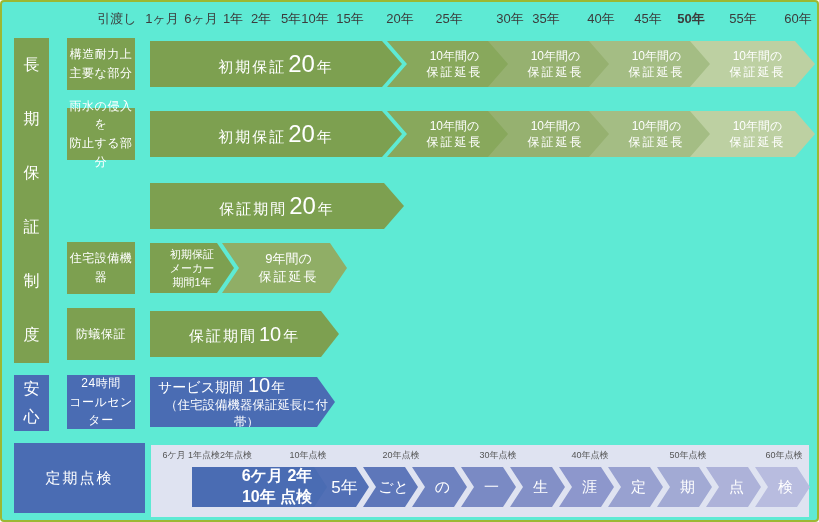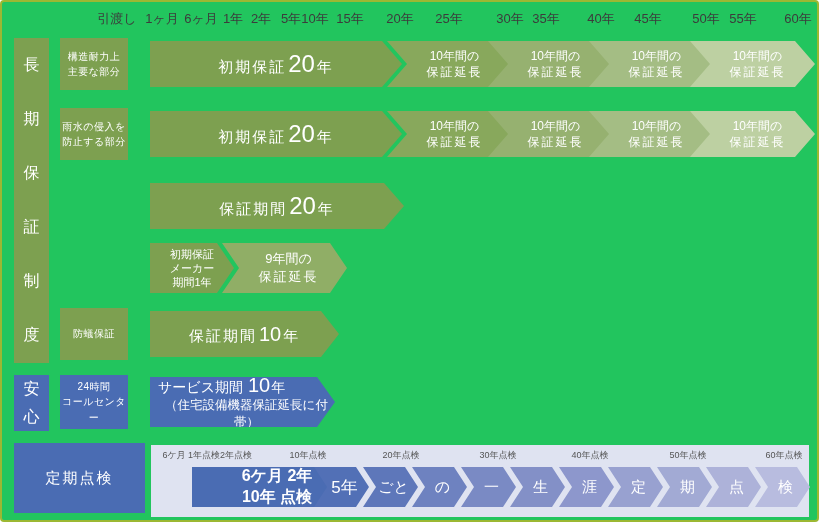--- a/index.html
+++ b/index.html
@@ -6,34 +6,34 @@
     --green:#7da050;
     --blue:#4a6cb3;
     --panel:#dfe3f1;
     --border:#9cb832;
     --ink:#3c3c3c;
   }
   html,body{margin:0;padding:0;background:#fff;}
   body{font-family:"Liberation Sans","DejaVu Sans",sans-serif;}
   .canvas{
     position:relative;width:819px;height:522px;box-sizing:border-box;
-    border:2px solid var(--border);border-radius:4px;background:#22c55e;overflow:hidden;
+    border:2px solid var(--border);border-radius:4px;background:#5eead4;overflow:hidden;
   }
   
   .timeline{position:absolute;left:0;top:8px;width:100%;height:18px;}
   .tick{position:absolute;top:0;transform:translateX(-50%);white-space:nowrap;
     font-size:13px;color:var(--ink);letter-spacing:0;}
   
   .vbar{position:absolute;display:flex;flex-direction:column;justify-content:space-around;
     align-items:center;color:#fff;font-size:16px;}
   .vbar-green{left:12px;top:36px;width:35px;height:325px;background:var(--green);}
   .vbar-blue{left:12px;top:373px;width:35px;height:56px;background:var(--blue);}
   
-  .rlabel{position:absolute;left:58px;width:68px;display:flex;flex-direction:column;
-    justify-content:center;align-items:center;color:#fff;font-size:10px;line-height:1.55;
+  .rlabel{position:absolute;left:65px;width:68px;display:flex;flex-direction:column;
+    justify-content:center;align-items:center;color:#fff;font-size:12px;line-height:1.55;
     letter-spacing:.5px;text-align:center;background:var(--green);}
   .rlabel.blue{background:var(--blue);}
   
   .arr,.chv{position:absolute;display:flex;flex-direction:column;justify-content:center;
     align-items:center;color:#fff;text-align:center;}
   .arr{clip-path:polygon(0 0,calc(100% - var(--d)) 0,100% 50%,calc(100% - var(--d)) 100%,0 100%);}
   .chv{clip-path:polygon(0 0,calc(100% - var(--d)) 0,100% 50%,calc(100% - var(--d)) 100%,0 100%,var(--d) 50%);}
   .garr{background:var(--green);}
   .big-line{font-size:15px;letter-spacing:2px;}
   .big-line .num{font-size:24px;letter-spacing:0;padding:0 2px;}
@@ -67,21 +67,21 @@
       <span class="tick" style="left: 259px;">2年</span>
       <span class="tick" style="left: 289px;">5年</span>
       <span class="tick" style="left: 313px;">10年</span>
       <span class="tick" style="left: 348px;">15年</span>
       <span class="tick" style="left: 398px;">20年</span>
       <span class="tick" style="left: 447px;">25年</span>
       <span class="tick" style="left: 508px;">30年</span>
       <span class="tick" style="left: 544px;">35年</span>
       <span class="tick" style="left: 599px;">40年</span>
       <span class="tick" style="left: 646px;">45年</span>
-      <span class="tick" style="left: 704px;">50年</span>
+      <span class="tick" style="left: 689px; font-weight: bold;">50年</span>
       <span class="tick" style="left: 741px;">55年</span>
       <span class="tick" style="left: 796px;">60年</span>
     </div>
 
   <div class="vbar vbar-green">
       <div>長</div>
       <div>期</div>
       <div>保</div>
       <div>証</div>
       <div>制</div>
@@ -137,20 +137,23 @@
   </div>
   <div class="chv ext extc" style="left: 688px; top: 109px; width: 115px; height: 46px; --d: 20px; background: rgb(189, 208, 162);">
     <span class="l1">10年間の</span>
     <span class="l2">保証延長</span>
   </div>
 
   <div class="arr garr" style="left:148px;top:181px;width:254px;height:46px;--d:20px;">
     <span class="big-line"><span>保証期間</span><span class="num">20</span><span>年</span></span>
   </div>
 
+  <div class="rlabel" style="top:240px;height:52px;">
+    <span>住宅設備機器</span>
+  </div>
   <div class="arr eq-initial" style="left:148px;top:241px;width:84px;height:50px;--d:17px;">
     <span>初期保証</span>
     <span>メーカー</span>
     <span>期間1年</span>
   </div>
   <div class="chv eq-ext" id="eq-ext" style="left: 220px; top: 241px; width: 117px; height: 50px; --d: 17px; background: rgb(144, 174, 102);">
     <span>9年間の</span>
     <span class="l2" style="letter-spacing:2px;">保証延長</span>
   </div>
 

